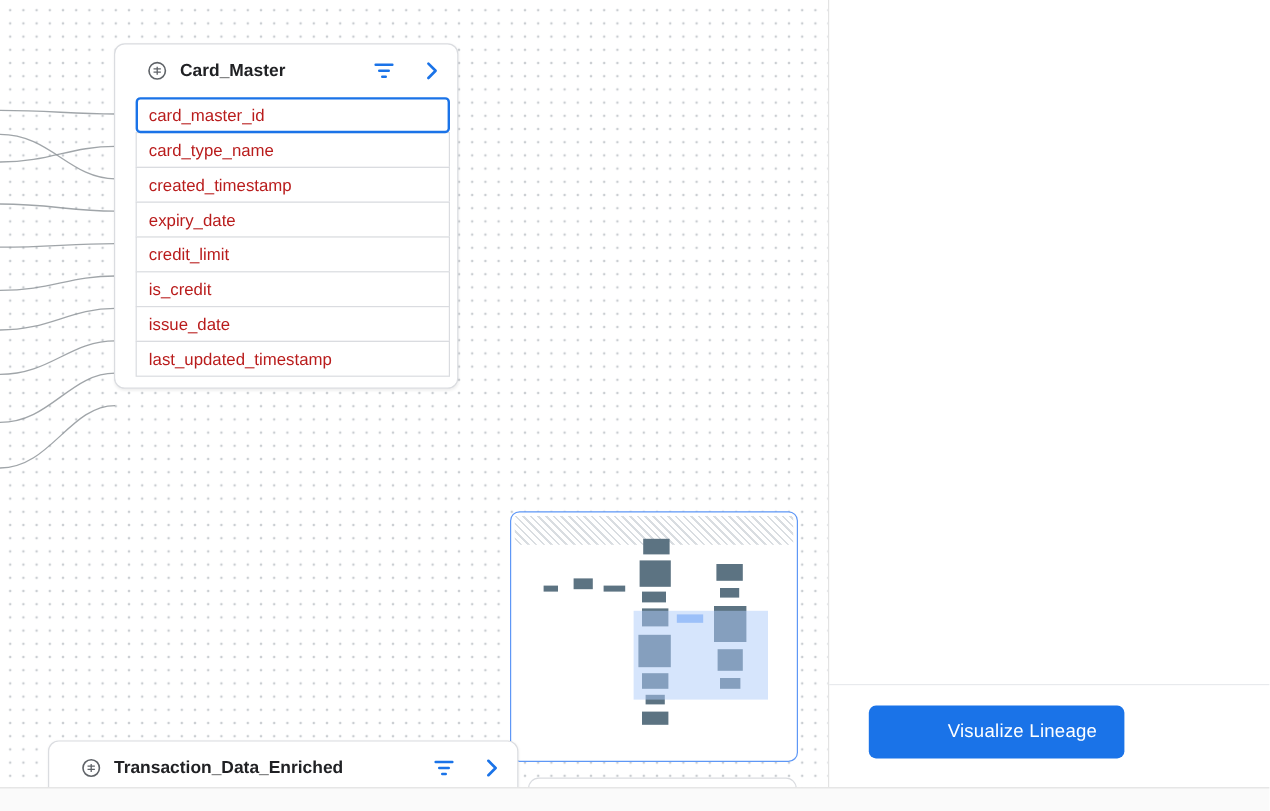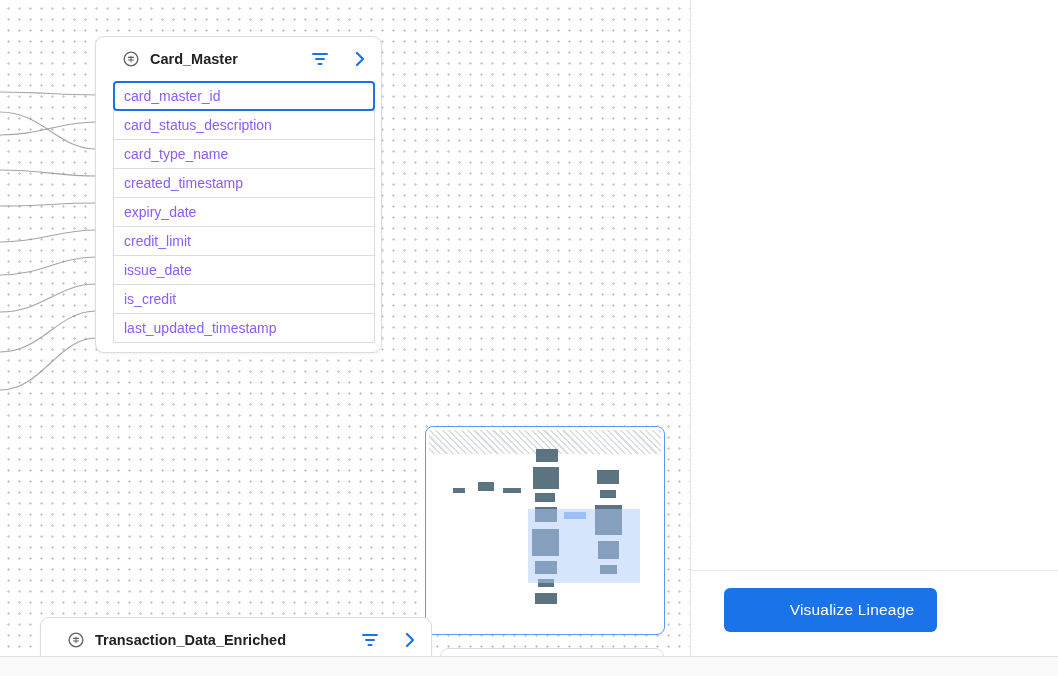--- a/index.html
+++ b/index.html
@@ -26,21 +26,21 @@
   .node-header { display:flex; align-items:center; height:44px; padding:0 16px 0 15px; }
   .node-title { margin-left:10px; font-size:14.5px; font-weight:700; color:#202124;
     white-space:nowrap; overflow:hidden; }
   .hdr-actions { margin-left:auto; display:flex; align-items:center; gap:26px; }
   .icon-btn { display:inline-flex; align-items:center; cursor:pointer; }
 
   .field-list { margin:0 6px 9px 6px; }
   .field-row {
     position:relative; height:30px; line-height:28px; background:#ffffff;
     border:1px solid #dadce0; margin-top:-1px; padding:0 10px;
-    font-size:14px; color:#8b5cf6; white-space:nowrap; overflow:hidden; cursor:pointer;
+    font-size:14px; color:#b91c1c; white-space:nowrap; overflow:hidden; cursor:pointer;
   }
   .field-row:first-child { margin-top:0; }
   .field-row.selected {
     border:2px solid #1a73e8; border-radius:4px; z-index:2; line-height:26px; padding:0 9px;
   }
 
   .node.card-master { left:95px; top:36px; width:287px; }
   .node.transaction { left:40px; top:617px; width:392px; height:220px; }
   .partial-node { position:absolute; left:440px; top:648px; width:224px; height:80px;
     background:#fff; border:1px solid #dadce0; border-radius:9px; }
@@ -107,27 +107,26 @@
           </span>
           <span class="icon-btn">
             <svg width="10" height="16" viewBox="0 0 10 16">
               <path d="M2 2l6 6-6 6" stroke="#1a73e8" stroke-width="2.2" fill="none" stroke-linecap="round" stroke-linejoin="round"></path>
             </svg>
           </span>
         </span>
       </div>
       <div class="field-list">
           <div class="field-row selected">card_master_id</div>
-          <div class="field-row">card_status_description</div>
           <div class="field-row">card_type_name</div>
           <div class="field-row">created_timestamp</div>
           <div class="field-row">expiry_date</div>
           <div class="field-row">credit_limit</div>
+          <div class="field-row">is_credit</div>
           <div class="field-row">issue_date</div>
-          <div class="field-row">is_credit</div>
           <div class="field-row">last_updated_timestamp</div>
         </div>
     </div>
 
     <div class="minimap">
       <div class="mm-hatch"></div>
 
       <div class="mm-b" style="left:27px;top:61px;width:12px;height:5px"></div>
       <div class="mm-b" style="left:52px;top:55px;width:16px;height:9px"></div>
       <div class="mm-b" style="left:77px;top:61px;width:18px;height:5px"></div>

